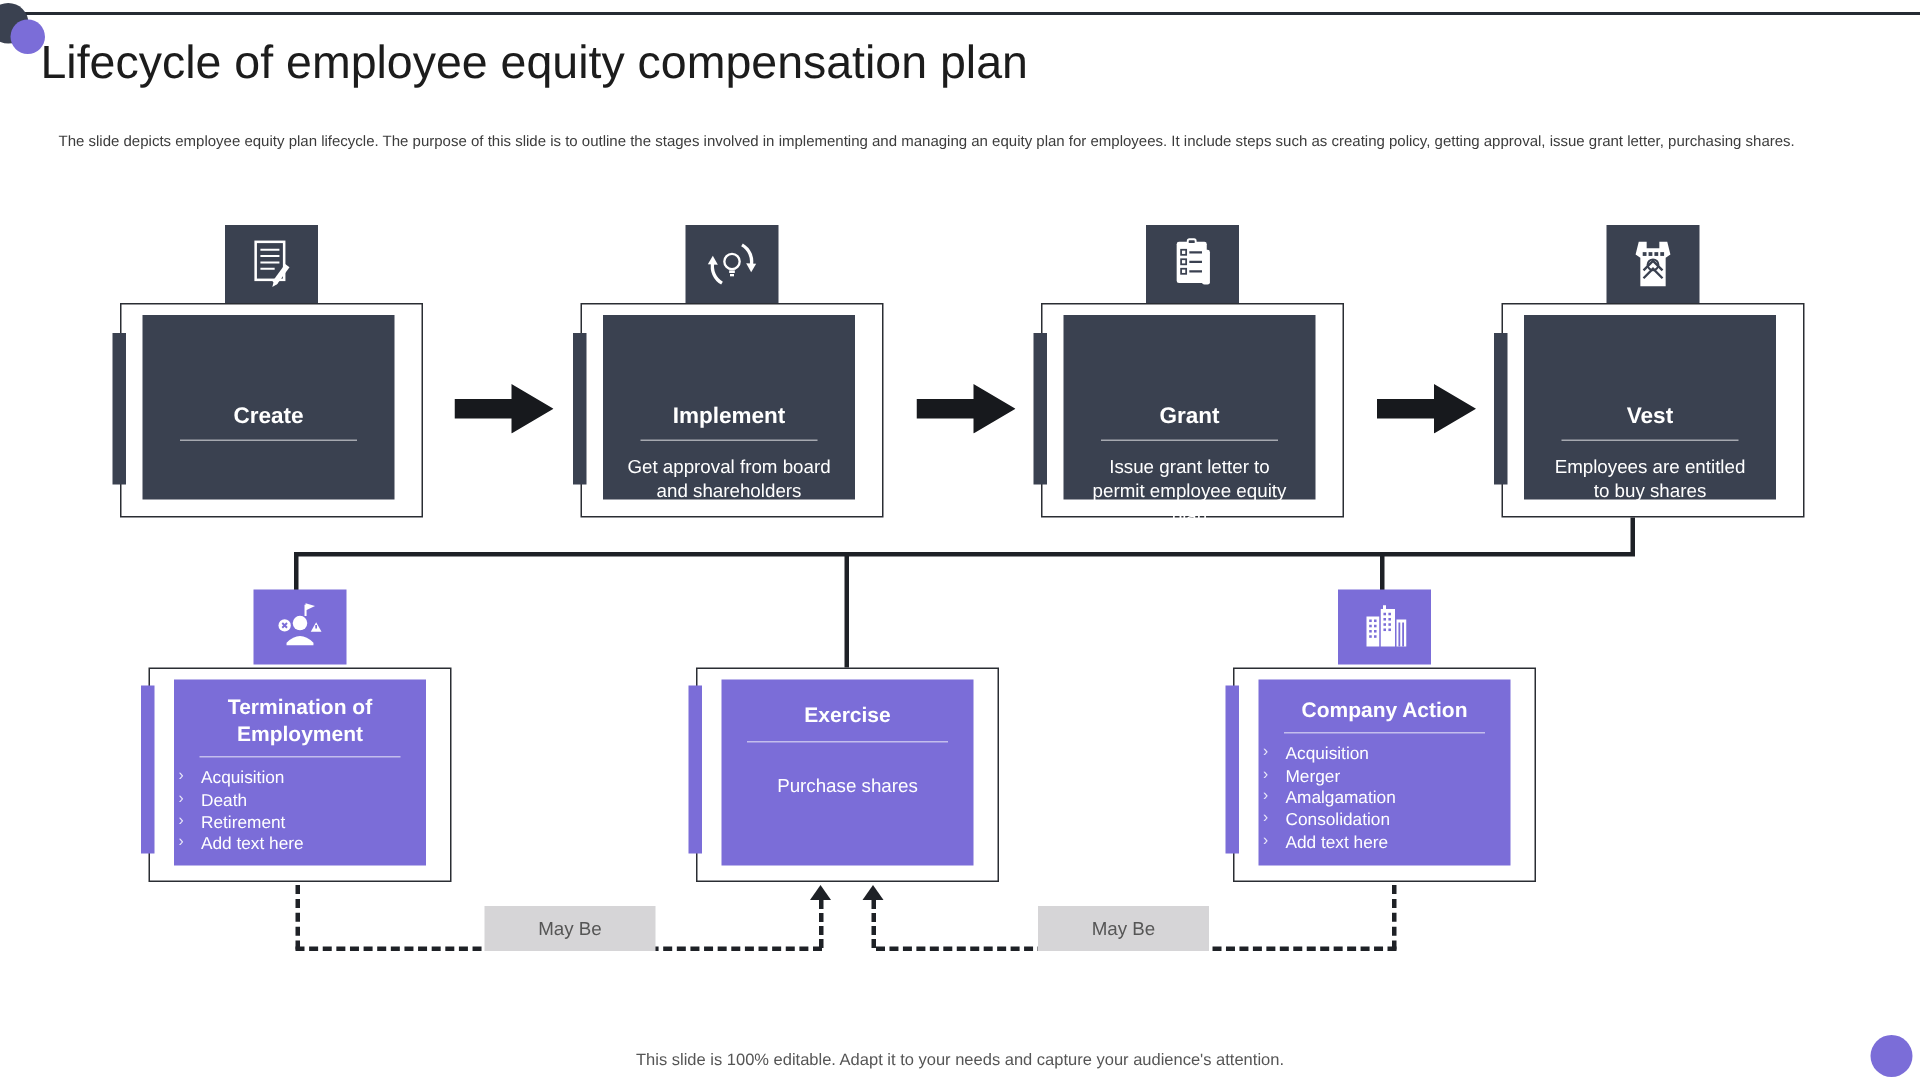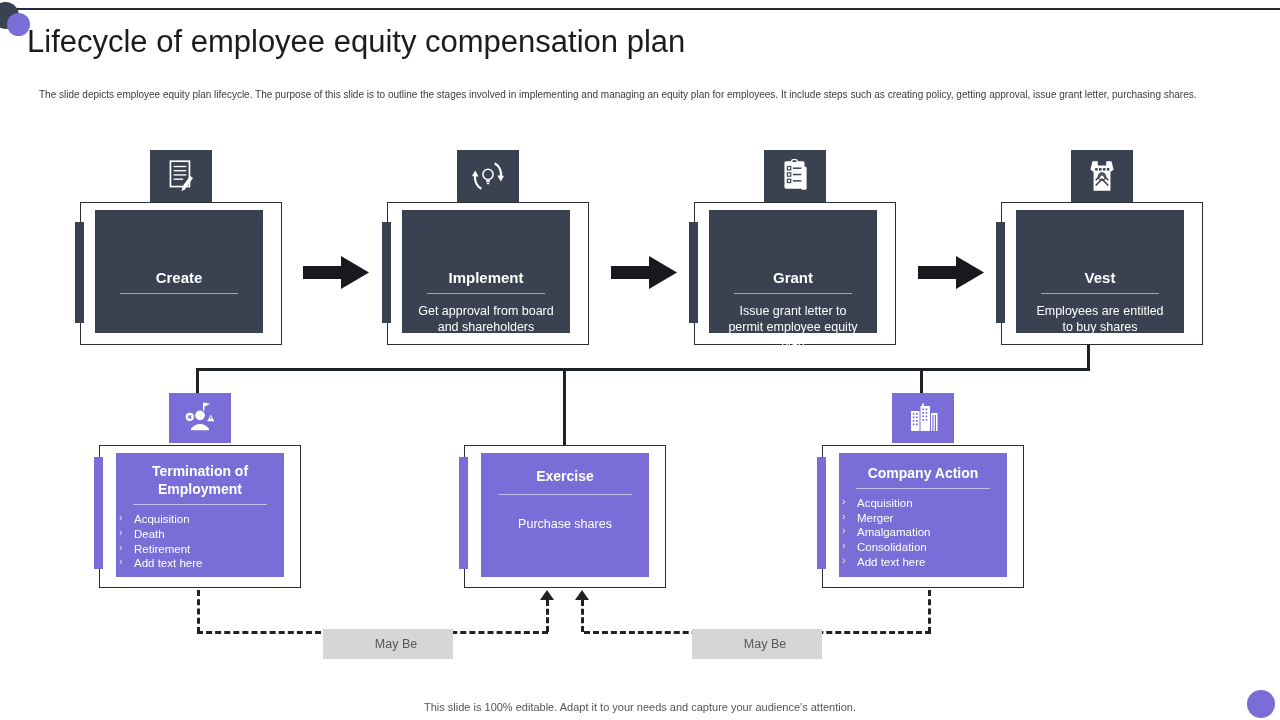--- a/index.html
+++ b/index.html
@@ -43,22 +43,22 @@
   .blist li::before{content:"\203A";position:absolute;left:-15px;top:-1px;font-size:10.5px;color:rgba(255,255,255,.85);}
   .bbody{font-size:12.5px;margin-top:22px;}
 
   
   .line{position:absolute;background:#1e2126;}
   .dash-v{position:absolute;width:0;border-left:3px dashed #1e2126;}
   .dash-h{position:absolute;height:0;border-top:3px dashed #1e2126;z-index:1;}
   .arr-up{position:absolute;width:0;height:0;border-left:7px solid transparent;border-right:7px solid transparent;border-bottom:10px solid #1e2126;}
   .barrow{position:absolute;top:256px;}
 
-  .maybe{position:absolute;top:629px;width:114px;height:30px;background:#d6d5d7;color:#565656;
-    font-size:12.5px;display:flex;align-items:center;justify-content:center;z-index:2;padding-left:16px;}
+  .maybe{position:absolute;top:604px;width:114px;height:30px;background:#d6d5d7;color:#565656;
+    font-size:12.5px;display:flex;align-items:center;justify-content:center;z-index:2;}
 
   .footer{position:absolute;left:0;top:701px;width:1280px;text-align:center;font-size:11px;color:#555555;margin:0;}
 </style>
 </head>
 <body>
 
 <div class="top-line"></div>
 <div class="circ c-dark"></div>
 <div class="circ c-purp"></div>
 

